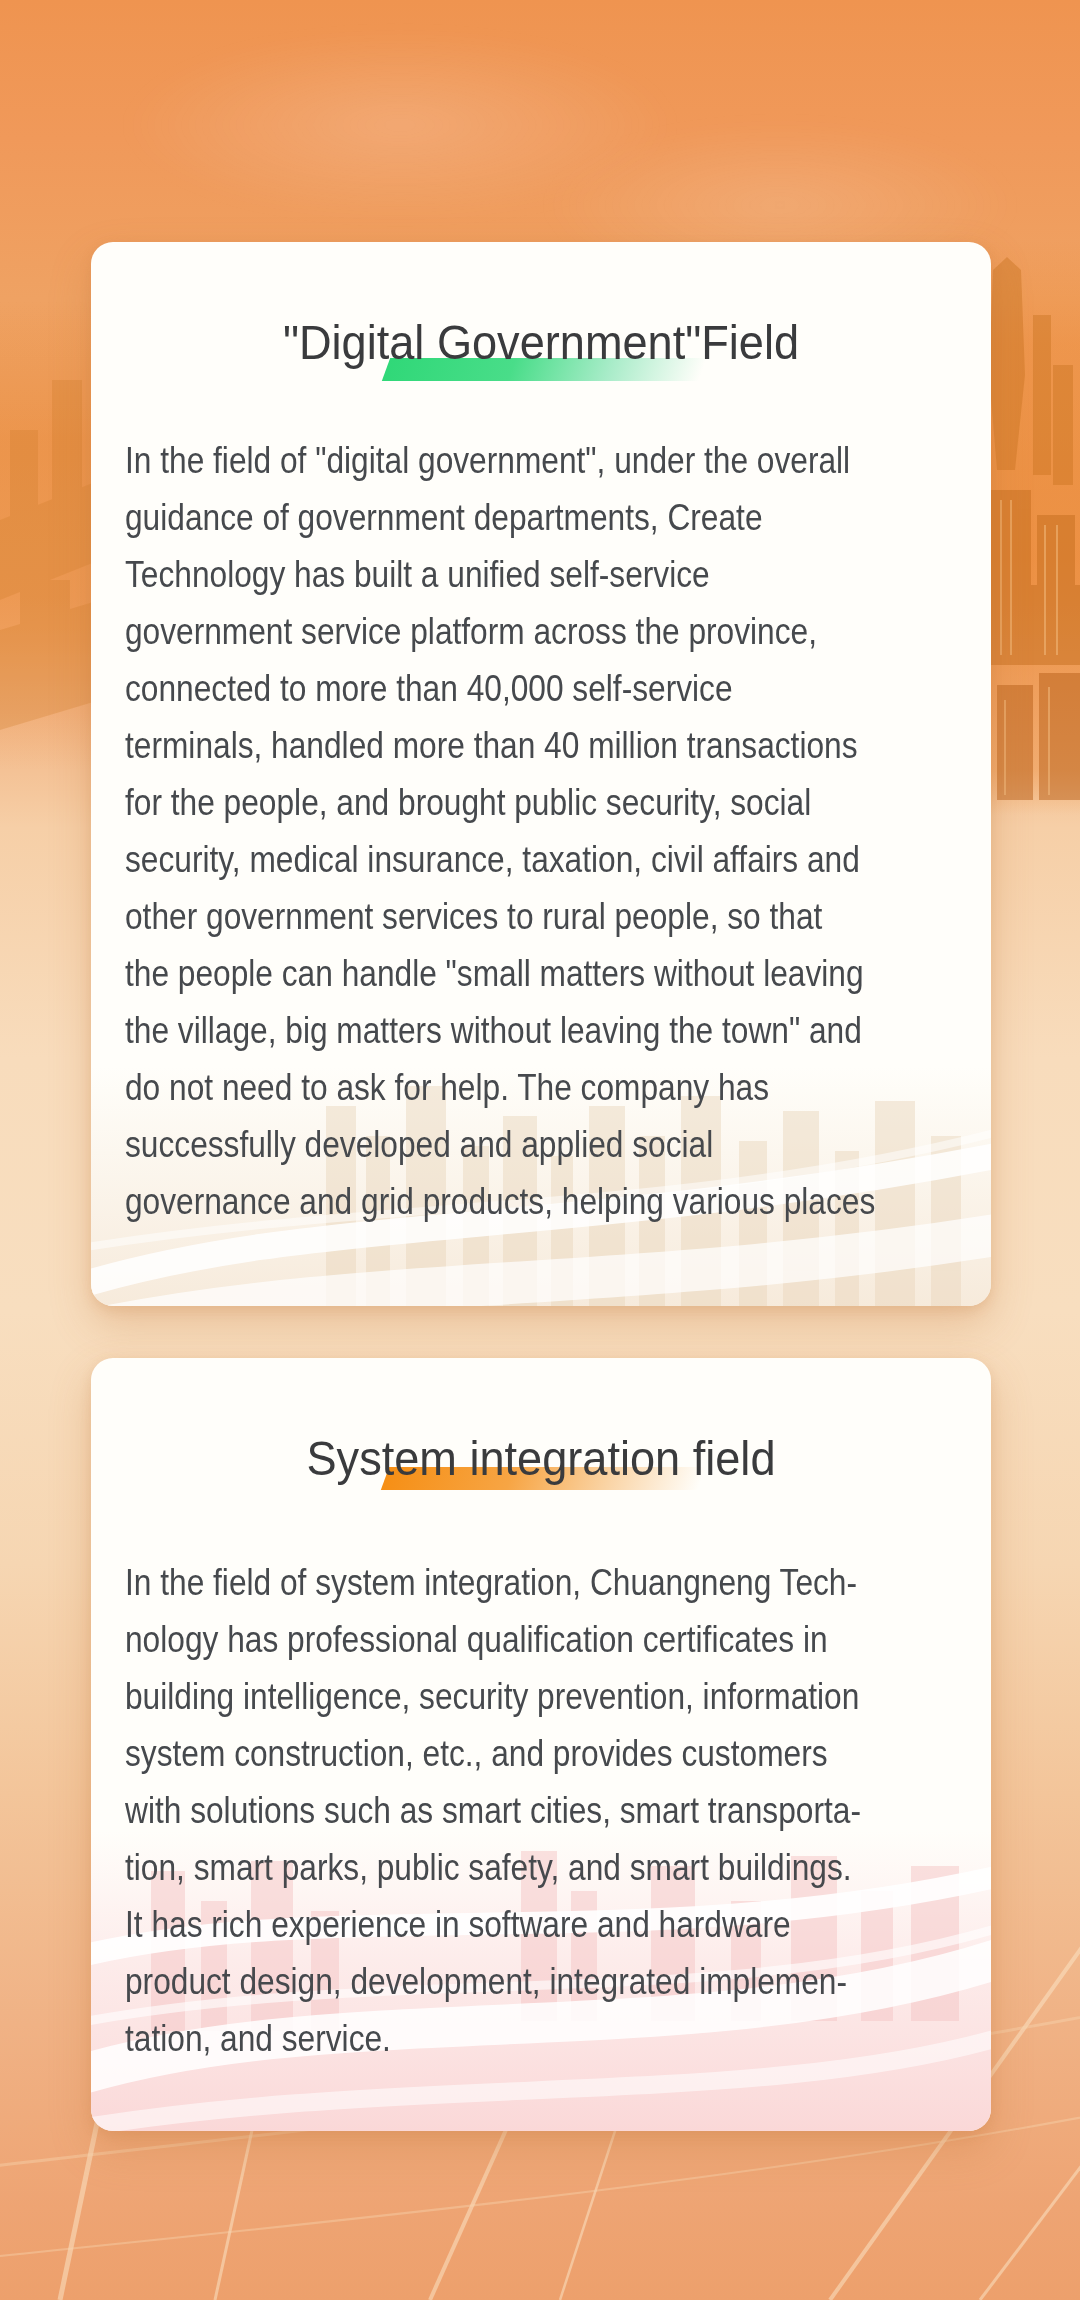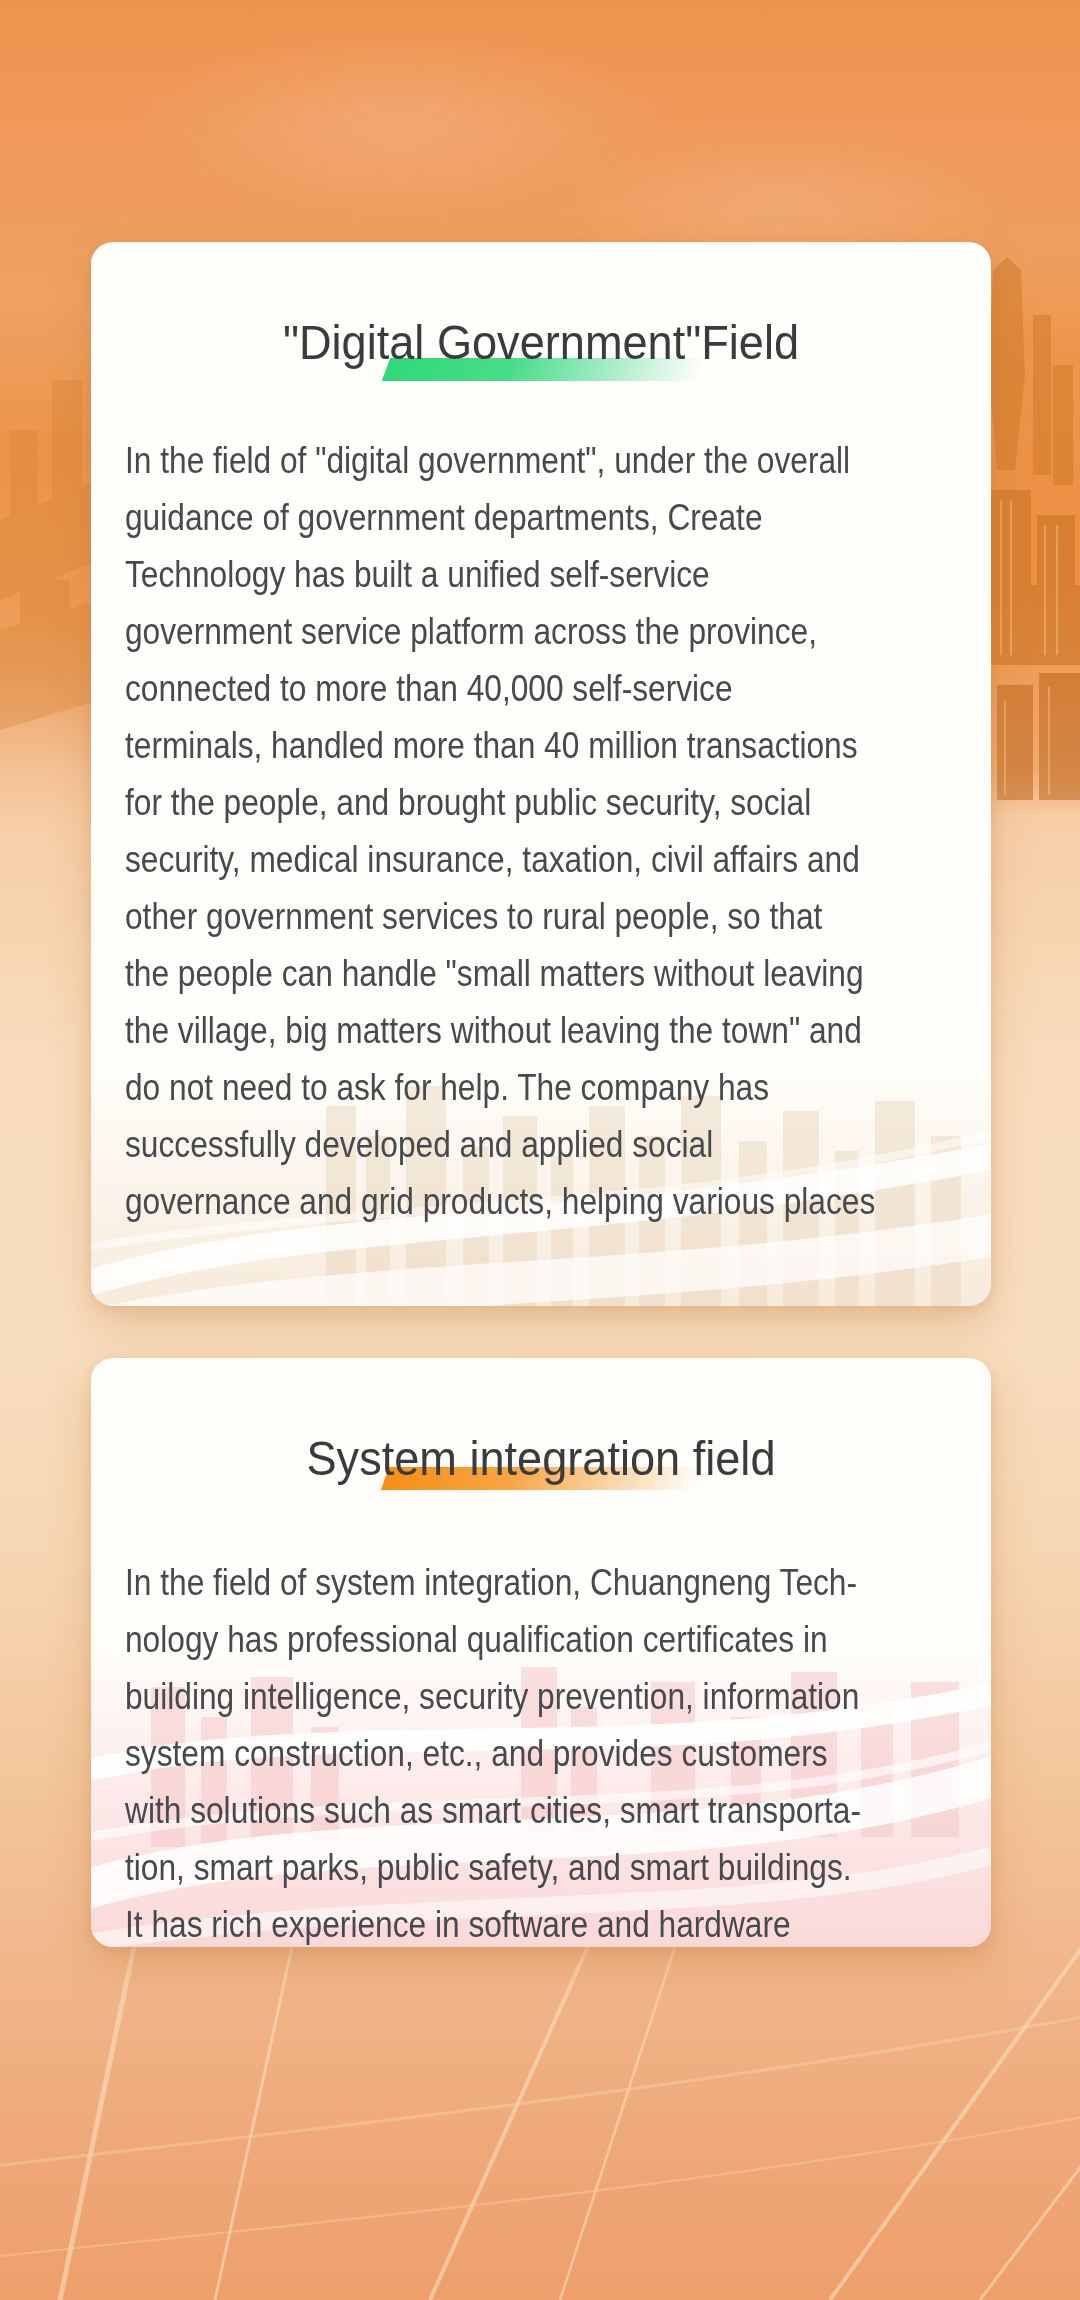--- a/index.html
+++ b/index.html
@@ -38,21 +38,21 @@
   .cloud-2{right:60px;top:120px;width:480px;height:170px;
     background:radial-gradient(ellipse at center, rgba(255,255,255,.13), rgba(255,255,255,0) 70%);}
   .bg-streaks{position:absolute;left:0;bottom:0;width:1080px;height:430px;}
   
   .card{
     position:absolute;left:91px;width:900px;background:#fffefa;
     border-radius:22px;overflow:hidden;
     box-shadow:0 18px 40px rgba(196,120,60,.30), 0 4px 12px rgba(196,120,60,.18);
   }
   .card-1{top:242px;height:1064px;}
-  .card-2{top:1358px;height:589px;}
+  .card-2{top:1358px;height:773px;}
   .card-title{
     position:absolute;top:72px;left:0;right:0;margin:0;z-index:2;
     text-align:center;font-size:48px;line-height:58px;font-weight:400;
     color:#3a3b3d;transform:scaleX(.94);
   }
   .ribbon{
     position:absolute;height:23px;width:330px;z-index:1;
     transform:skewX(-20deg);
   }
   .ribbon-green{

